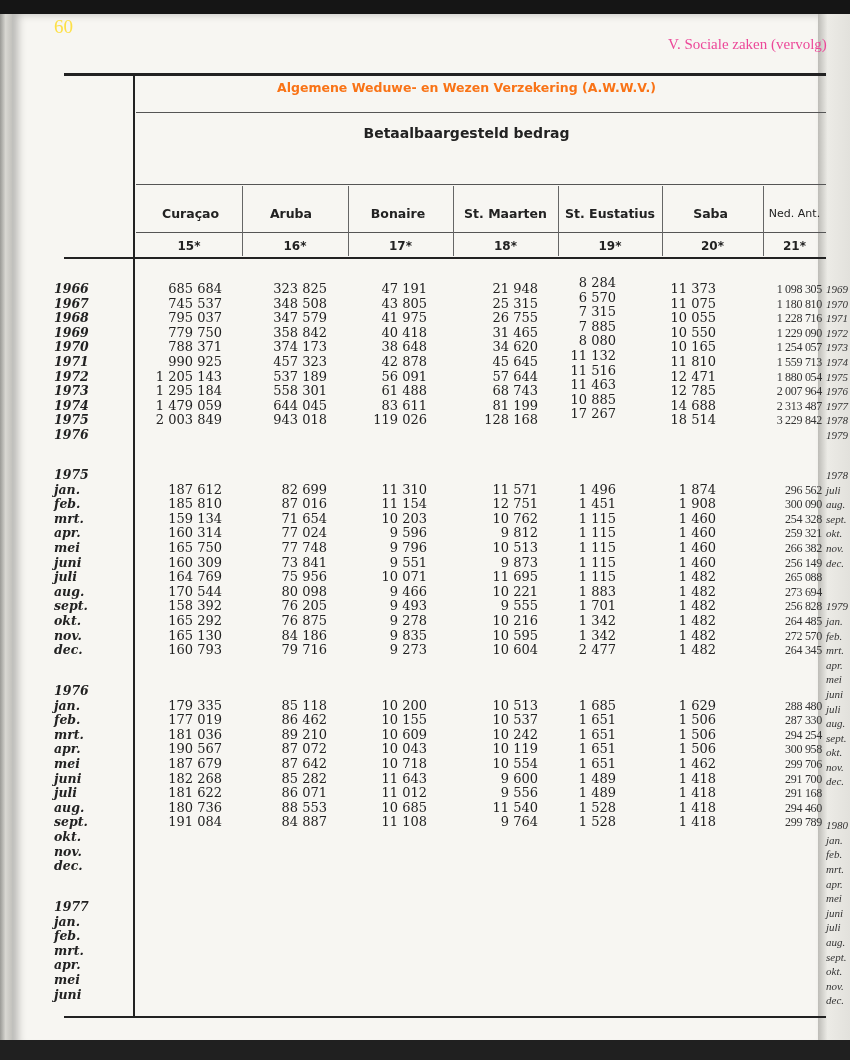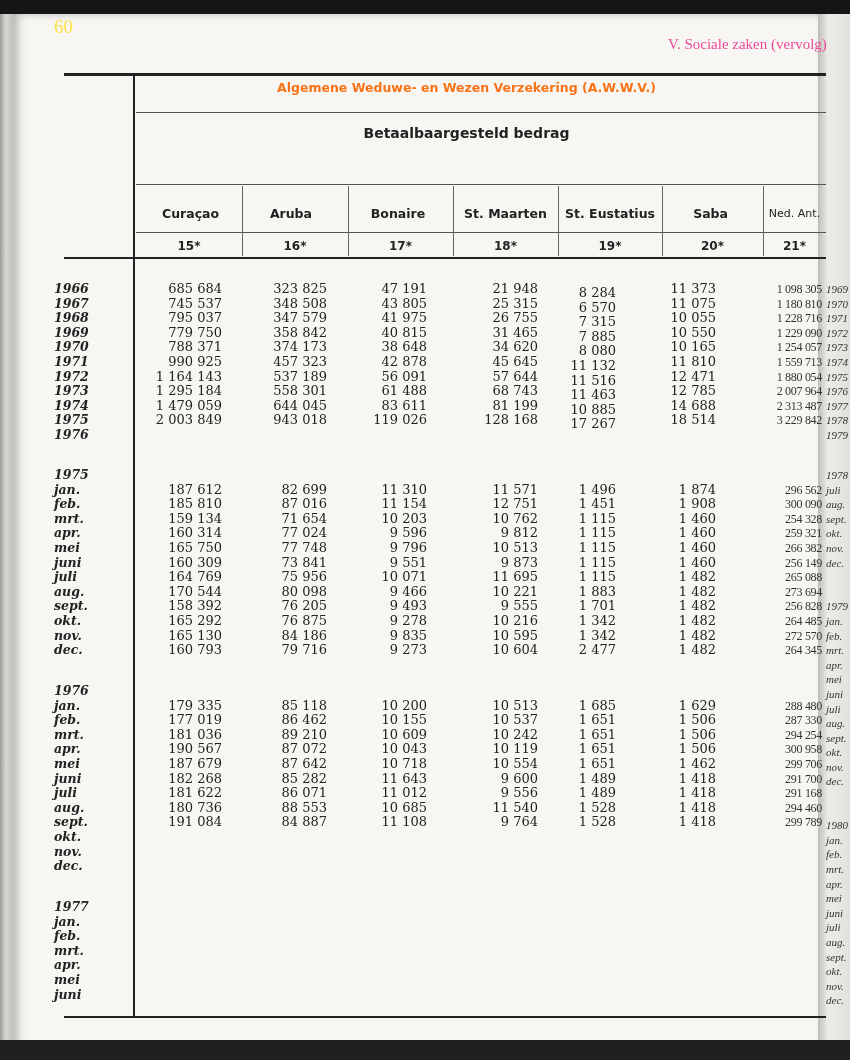--- a/index.html
+++ b/index.html
@@ -146,21 +146,21 @@
 </div>
 
 <div id="data-cells">
     <div class="cell" style="top: 282px; left: 112px; width: 110px;">
       <div>685 684</div>
       <div>745 537</div>
       <div>795 037</div>
       <div>779 750</div>
       <div>788 371</div>
       <div>990 925</div>
-      <div>1 164 143</div>
+      <div>1 205 143</div>
       <div>1 295 184</div>
       <div>1 479 059</div>
       <div>2 003 849</div>
       <div>&nbsp;</div>
     </div>
     <div class="cell" style="top: 282px; left: 217px; width: 110px;">
       <div>323 825</div>
       <div>348 508</div>
       <div>347 579</div>
       <div>358 842</div>
@@ -169,21 +169,21 @@
       <div>537 189</div>
       <div>558 301</div>
       <div>644 045</div>
       <div>943 018</div>
       <div>&nbsp;</div>
     </div>
     <div class="cell" style="top: 282px; left: 317px; width: 110px;">
       <div>47 191</div>
       <div>43 805</div>
       <div>41 975</div>
-      <div>40 815</div>
+      <div>40 418</div>
       <div>38 648</div>
       <div>42 878</div>
       <div>56 091</div>
       <div>61 488</div>
       <div>83 611</div>
       <div>119 026</div>
       <div>&nbsp;</div>
     </div>
     <div class="cell" style="top: 282px; left: 428px; width: 110px;">
       <div>21 948</div>
@@ -191,21 +191,21 @@
       <div>26 755</div>
       <div>31 465</div>
       <div>34 620</div>
       <div>45 645</div>
       <div>57 644</div>
       <div>68 743</div>
       <div>81 199</div>
       <div>128 168</div>
       <div>&nbsp;</div>
     </div>
-    <div class="cell" style="top: 286px; left: 506px; width: 110px; text-align: right;">
+    <div class="cell" style="top: 276px; left: 506px; width: 110px; text-align: right;">
       <div>8 284</div>
       <div>6 570</div>
       <div>7 315</div>
       <div>7 885</div>
       <div>8 080</div>
       <div>11 132</div>
       <div>11 516</div>
       <div>11 463</div>
       <div>10 885</div>
       <div>17 267</div>

